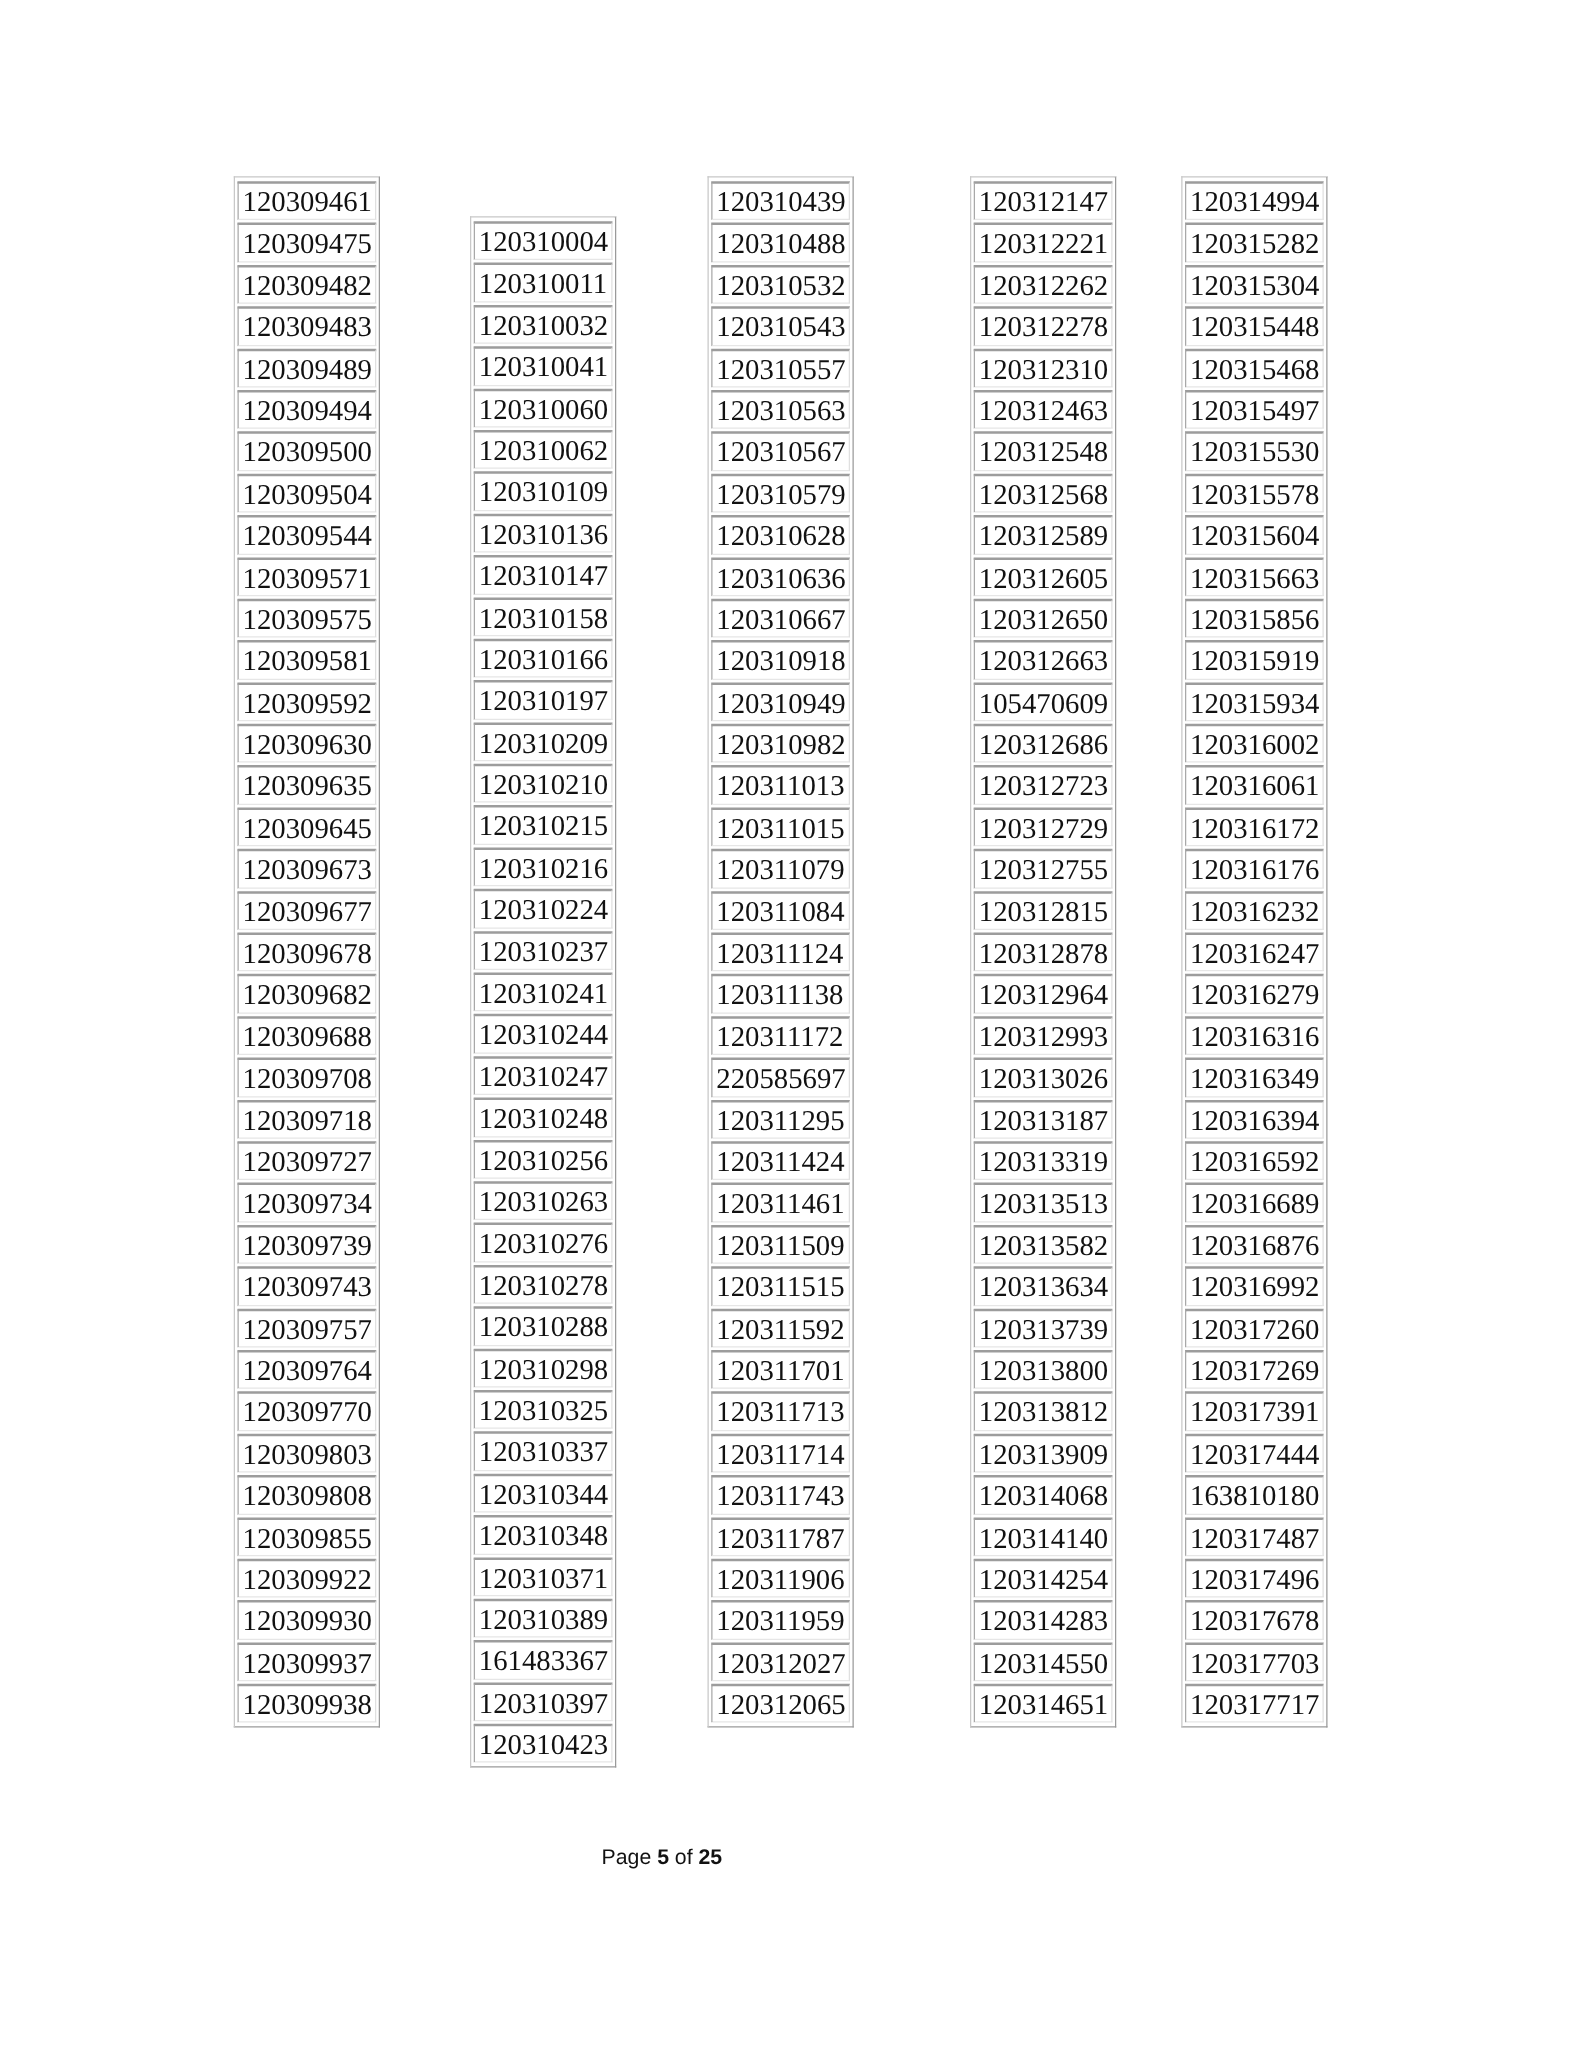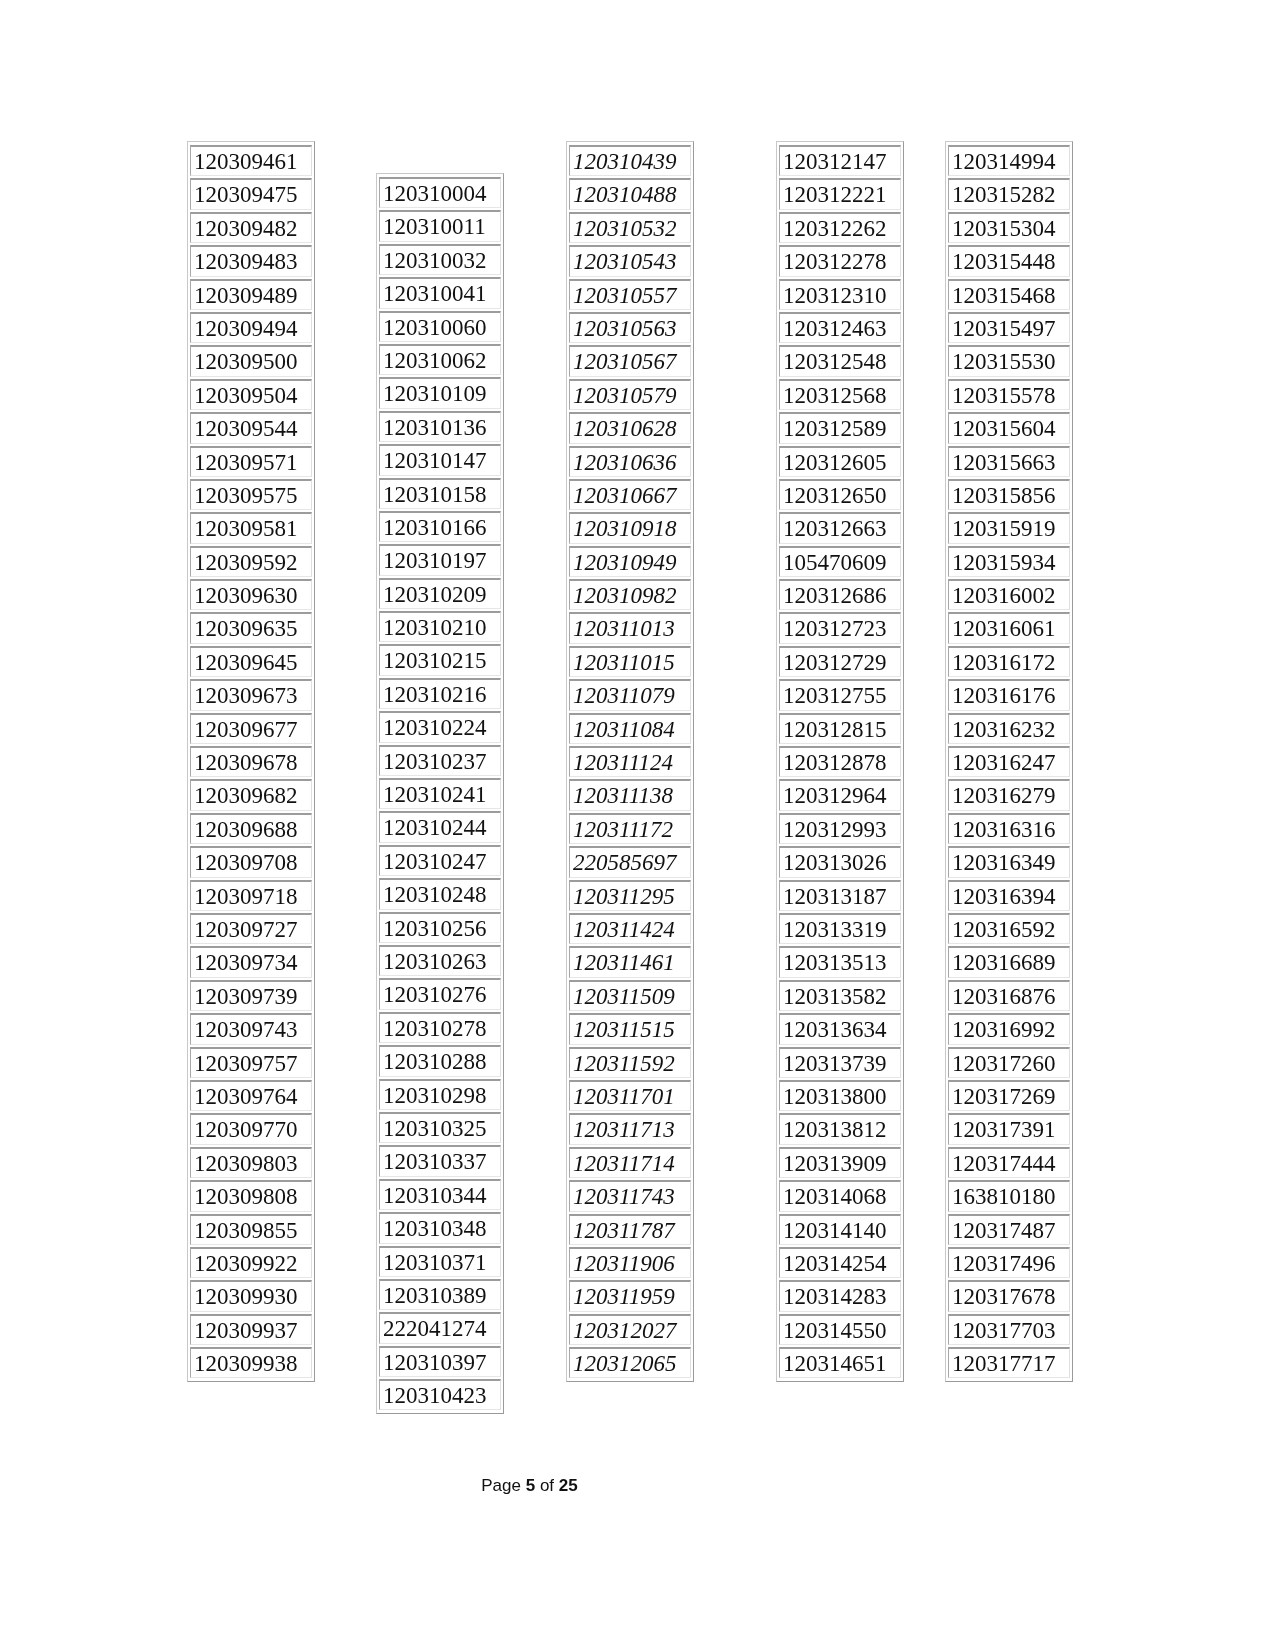--- a/index.html
+++ b/index.html
@@ -1,20 +1,20 @@
 <!DOCTYPE html>
 <html><head>
 <meta charset="utf-8">
 <style>
   html, body { margin: 0; padding: 0; background: #ffffff; }
   body { width: 1275px; height: 1651px; position: relative; overflow: hidden; }
   .col-table {
     position: absolute;
     top: 141px;
-    width: 128px;
+    width: 117px;
     border: 1px solid #c8c8c8;
     border-right-color: #9a9a9a;
     border-bottom-color: #9a9a9a;
     padding: 1px;
     box-sizing: border-box;
     background: #ffffff;
   }
   .cell {
     height: 31.4px;
     margin: 2px 1px;
@@ -113,25 +113,25 @@
     <div class="cell">120310276</div>
     <div class="cell">120310278</div>
     <div class="cell">120310288</div>
     <div class="cell">120310298</div>
     <div class="cell">120310325</div>
     <div class="cell">120310337</div>
     <div class="cell">120310344</div>
     <div class="cell">120310348</div>
     <div class="cell">120310371</div>
     <div class="cell">120310389</div>
-    <div class="cell">222041274</div>
+    <div class="cell">161483367</div>
     <div class="cell">120310397</div>
     <div class="cell">120310423</div>
   </div>
-<div class="col-table" style="left:566px;font-style:italic;">
+<div class="col-table" style="left:566px;">
     <div class="cell">120310439</div>
     <div class="cell">120310488</div>
     <div class="cell">120310532</div>
     <div class="cell">120310543</div>
     <div class="cell">120310557</div>
     <div class="cell">120310563</div>
     <div class="cell">120310567</div>
     <div class="cell">120310579</div>
     <div class="cell">120310628</div>
     <div class="cell">120310636</div>

